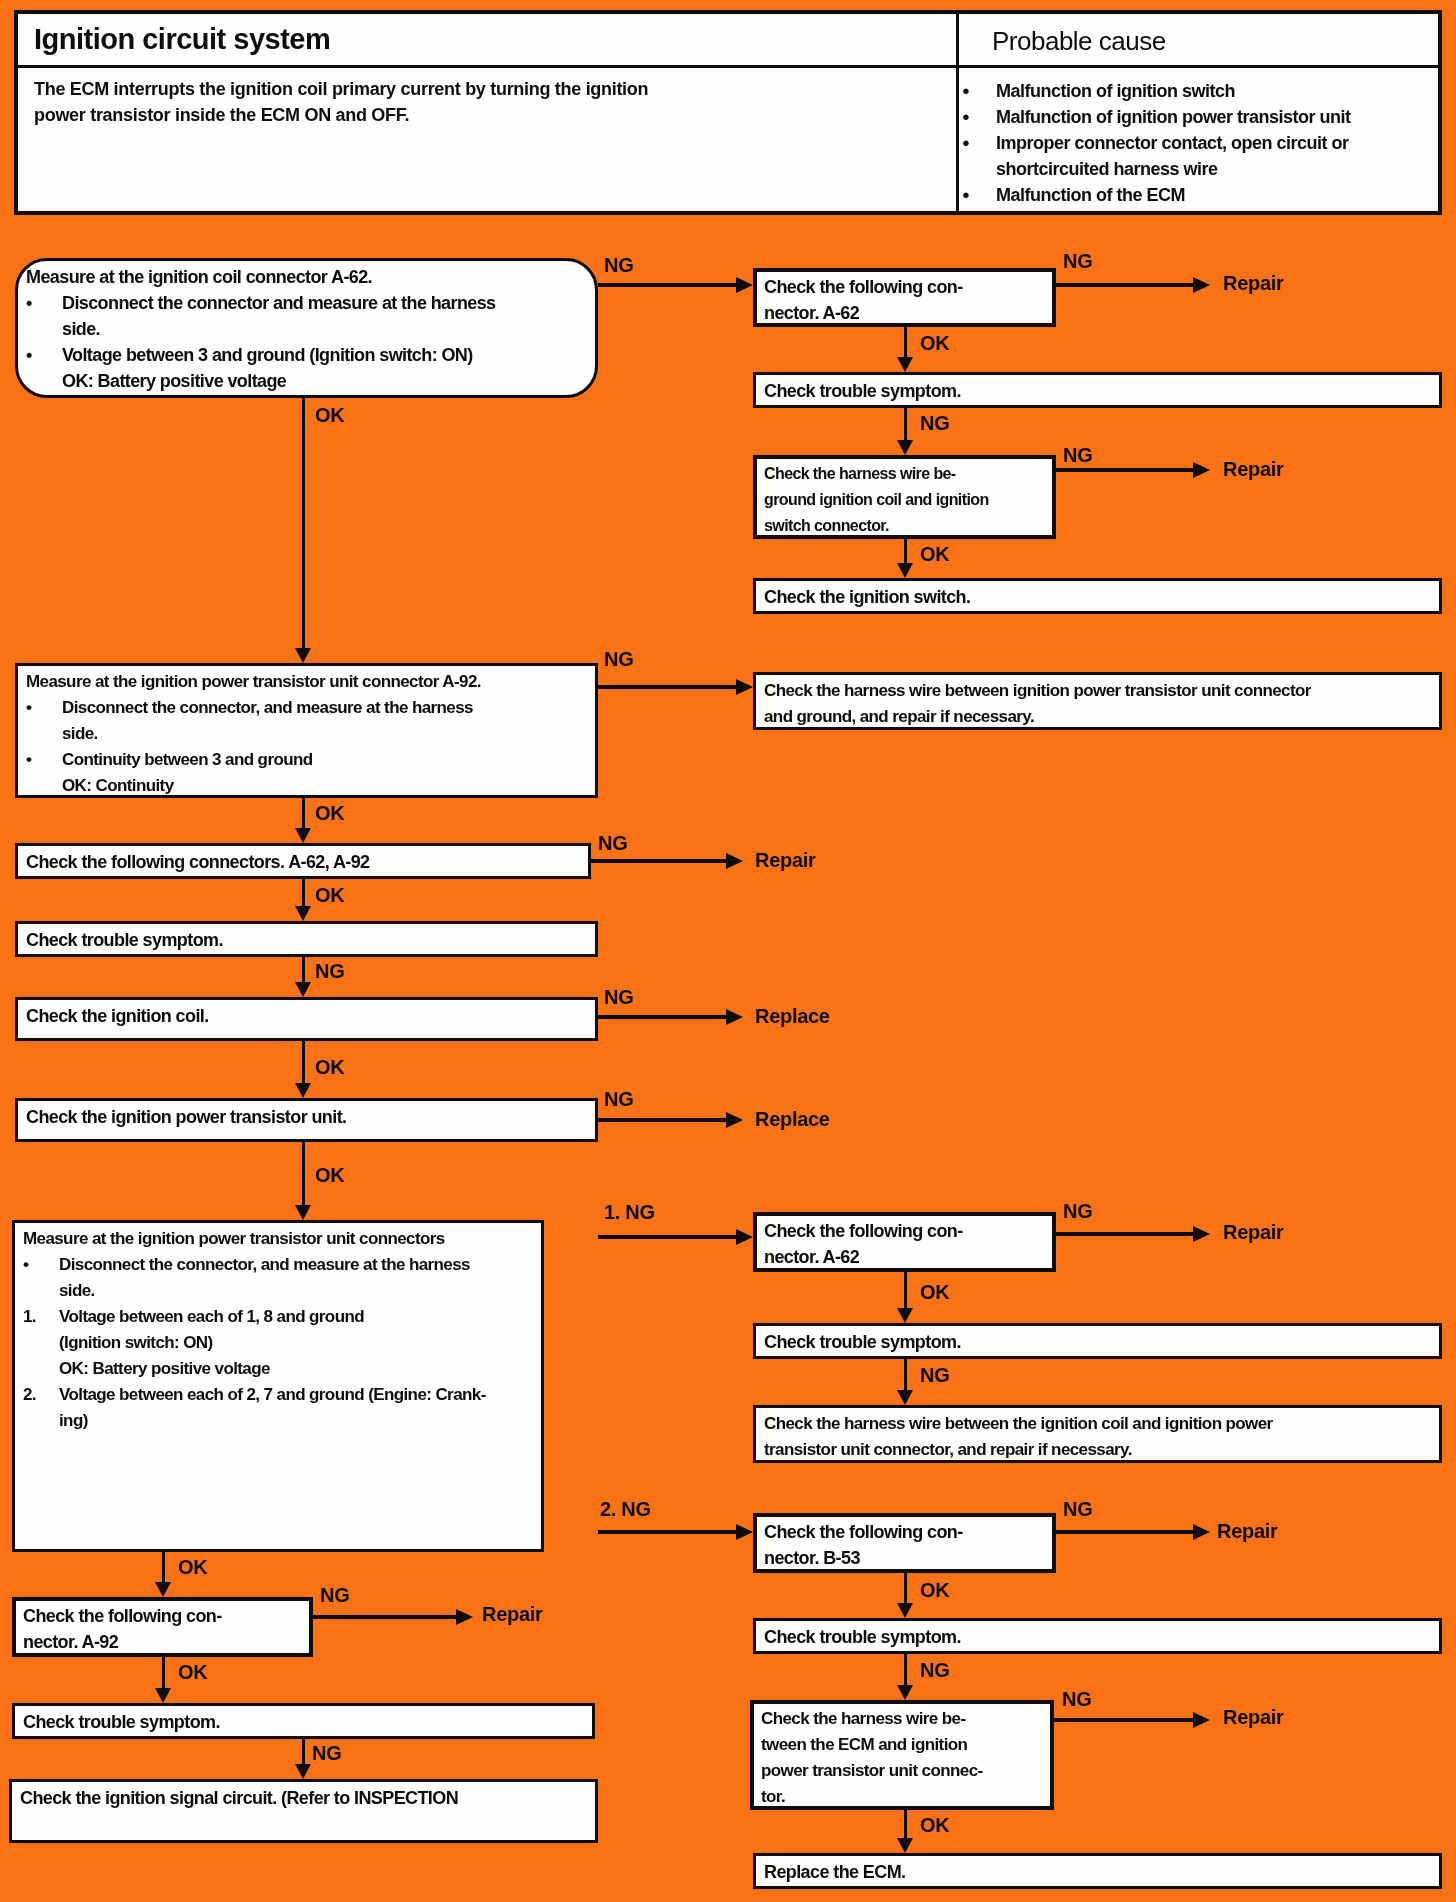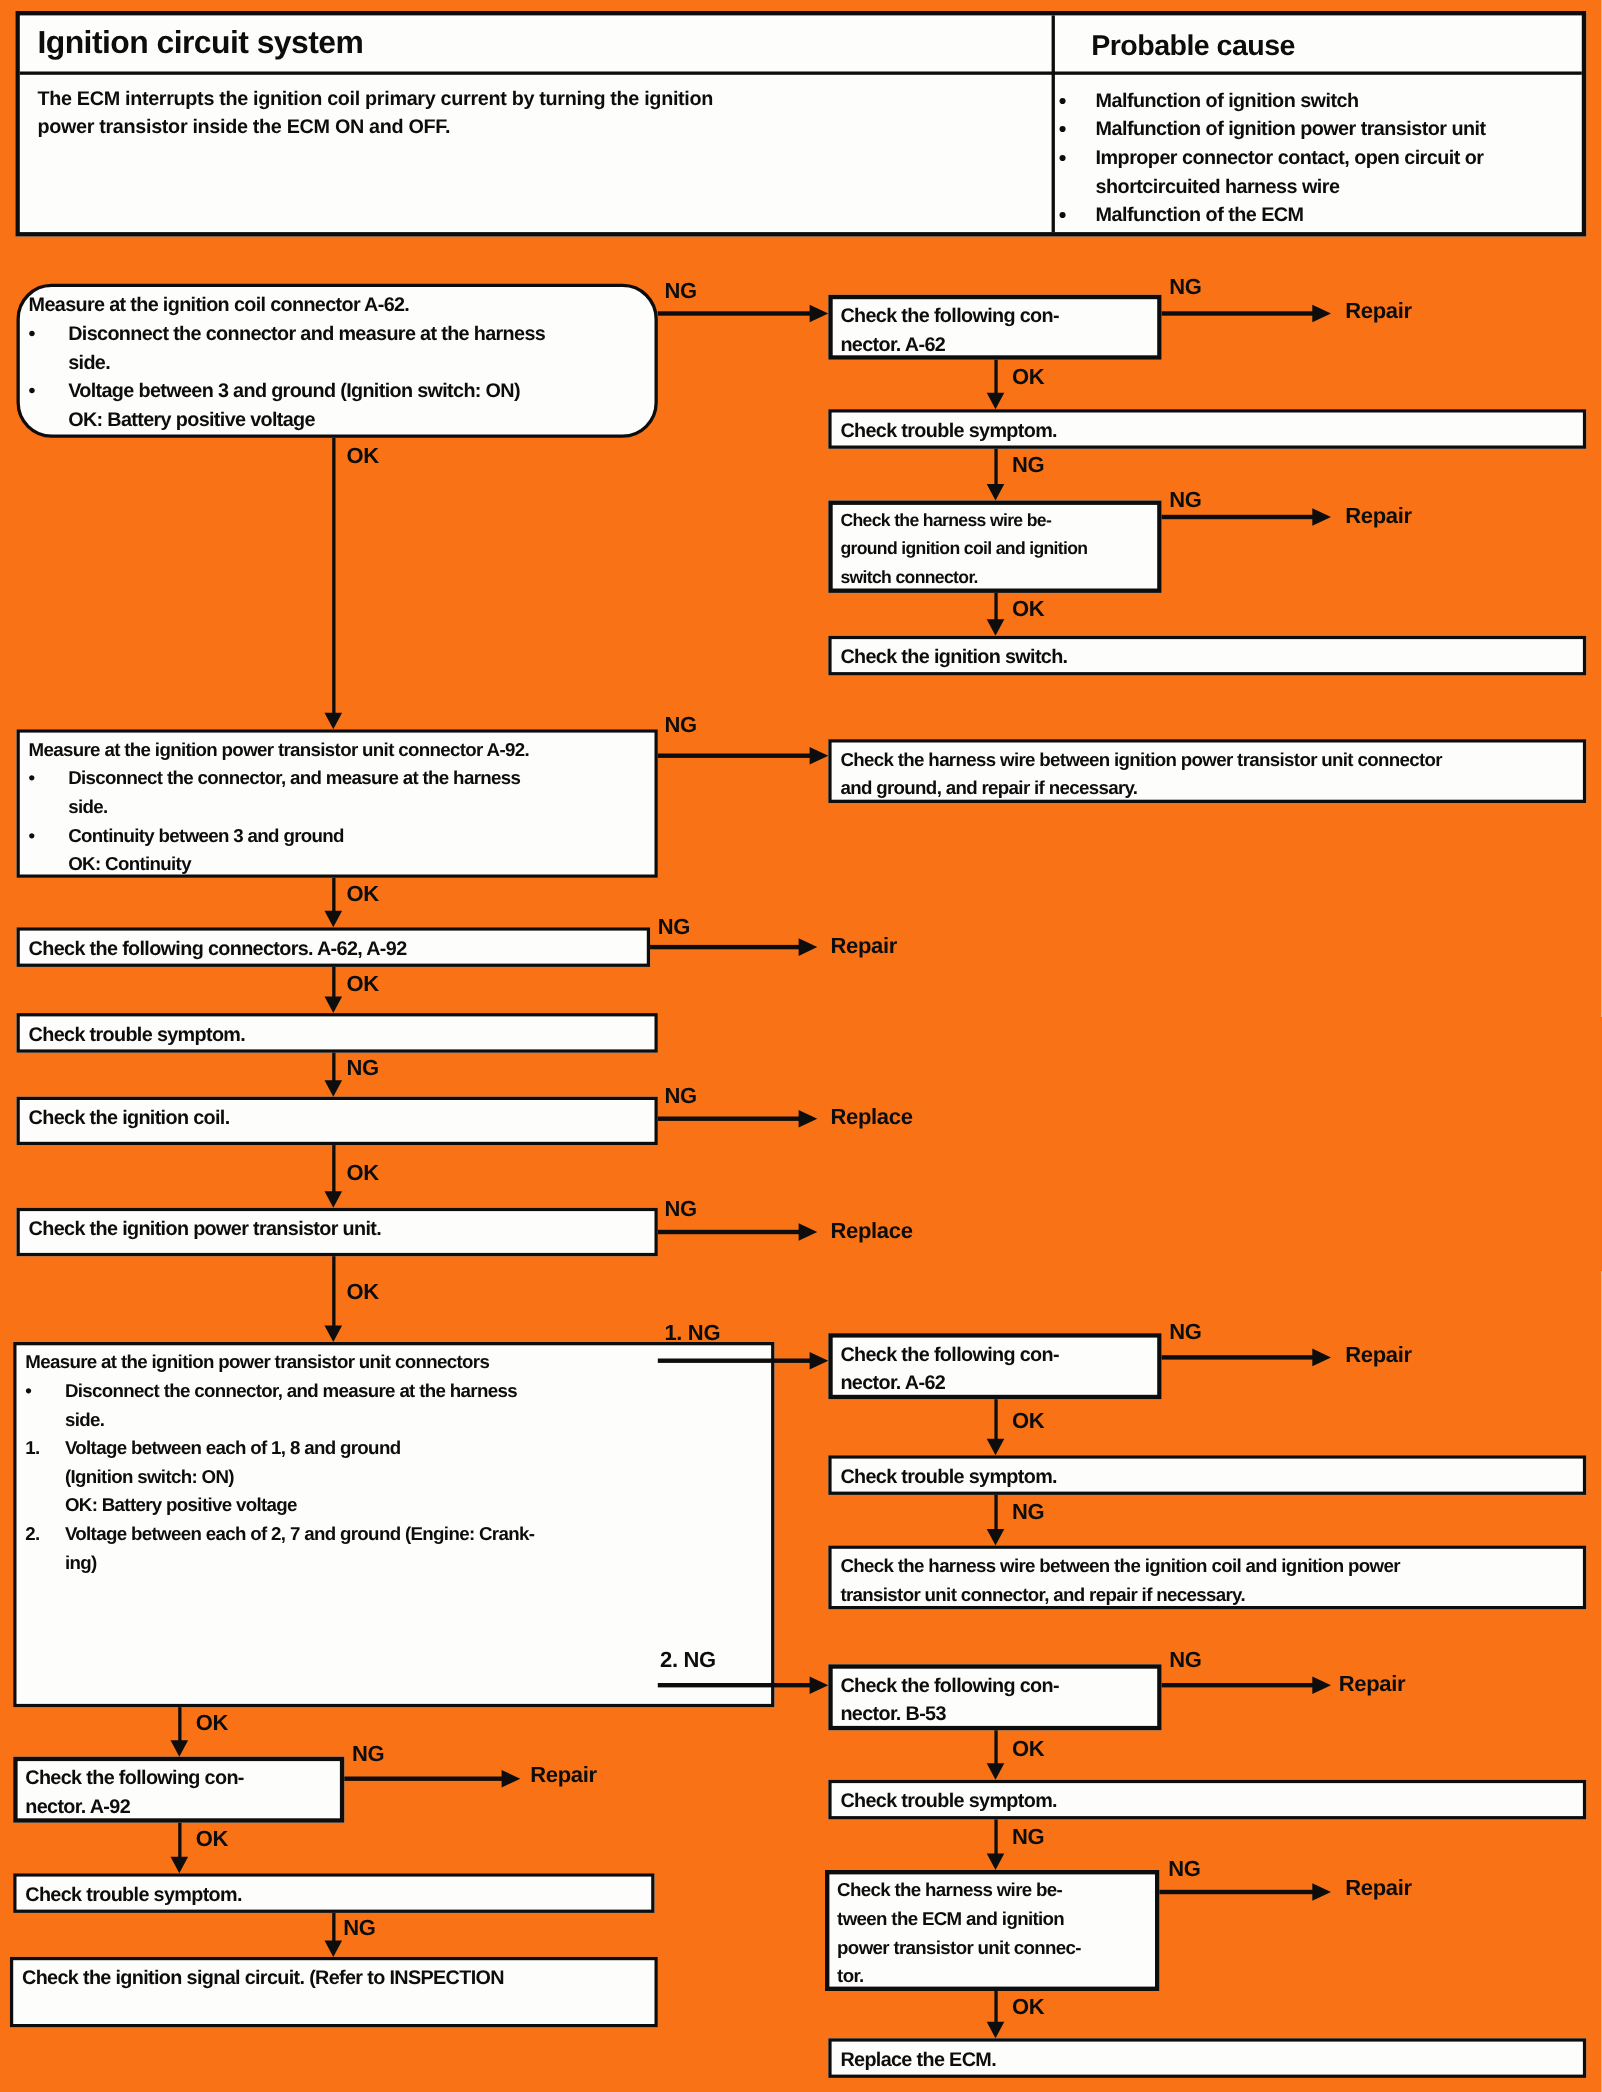--- a/index.html
+++ b/index.html
@@ -4,21 +4,21 @@
 <style>
   html,body{margin:0;padding:0;background:#e8e8e6;}
   #page{position:relative;width:1456px;height:1902px;background:#f97316;
         font-family:"Liberation Sans",sans-serif;color:#0d0d0d;overflow:hidden;}
   
   #hdr{position:absolute;left:14px;top:10px;width:1428px;height:205px;
        border:4px solid #0d0d0d;box-sizing:border-box;background:#fdfdfc;}
   #hdr .vsplit{position:absolute;top:0;bottom:0;left:938px;width:3px;background:#0d0d0d;}
   #hdr .hrow{position:absolute;left:0;right:0;top:51px;height:3px;background:#0d0d0d;}
   #hdr .ttl{position:absolute;left:16px;top:9px;font-size:29px;font-weight:700;letter-spacing:-0.5px;}
-  #hdr .cttl{position:absolute;left:974px;top:12px;font-size:26px;font-weight:700;letter-spacing:-0.5px;}
+  #hdr .cttl{position:absolute;left:974px;top:12px;font-size:26px;font-weight:400;letter-spacing:-0.5px;}
   #desc{position:absolute;left:16px;top:62px;font-size:18px;font-weight:700;
         line-height:26px;letter-spacing:-0.3px;}
   #causes{position:absolute;left:944px;top:64px;font-size:18px;font-weight:700;
         line-height:26px;letter-spacing:-0.5px;width:470px;}
   .cz{display:flex;}
   .czb{width:34px;flex:0 0 34px;font-size:13px;}
   
   .node{position:absolute;border:3px solid #0d0d0d;background:#fdfdfc;box-sizing:border-box;
         padding:3px 8px;font-size:18px;line-height:26px;font-weight:700;
         letter-spacing:-0.6px;overflow:hidden;}
@@ -123,21 +123,21 @@
       </div>
       <div class="node" style="left: 15px; top: 921px; width: 583px; height: 36px;">
         <div class="line">Check trouble symptom.</div>
       </div>
       <div class="node" style="left: 15px; top: 997px; width: 583px; height: 44px;">
         <div class="line">Check the ignition coil.</div>
       </div>
       <div class="node" style="left: 15px; top: 1098px; width: 583px; height: 44px;">
         <div class="line">Check the ignition power transistor unit.</div>
       </div>
-      <div class="node" style="left: 12px; top: 1220px; width: 692px; height: 332px; font-size: 17px;">
+      <div class="node" style="left: 12px; top: 1220px; width: 532px; height: 332px; font-size: 17px;">
         <div class="line">Measure at the ignition power transistor unit connectors</div>
         <div class="line fb">
           <span class="blt">•</span>
           <span>Disconnect the connector, and measure at the harness</span>
         </div>
         <div class="line ind1">side.</div>
         <div class="line fb">
           <span class="blt">1.</span>
           <span>Voltage between each of 1, 8 and  ground</span>
         </div>

